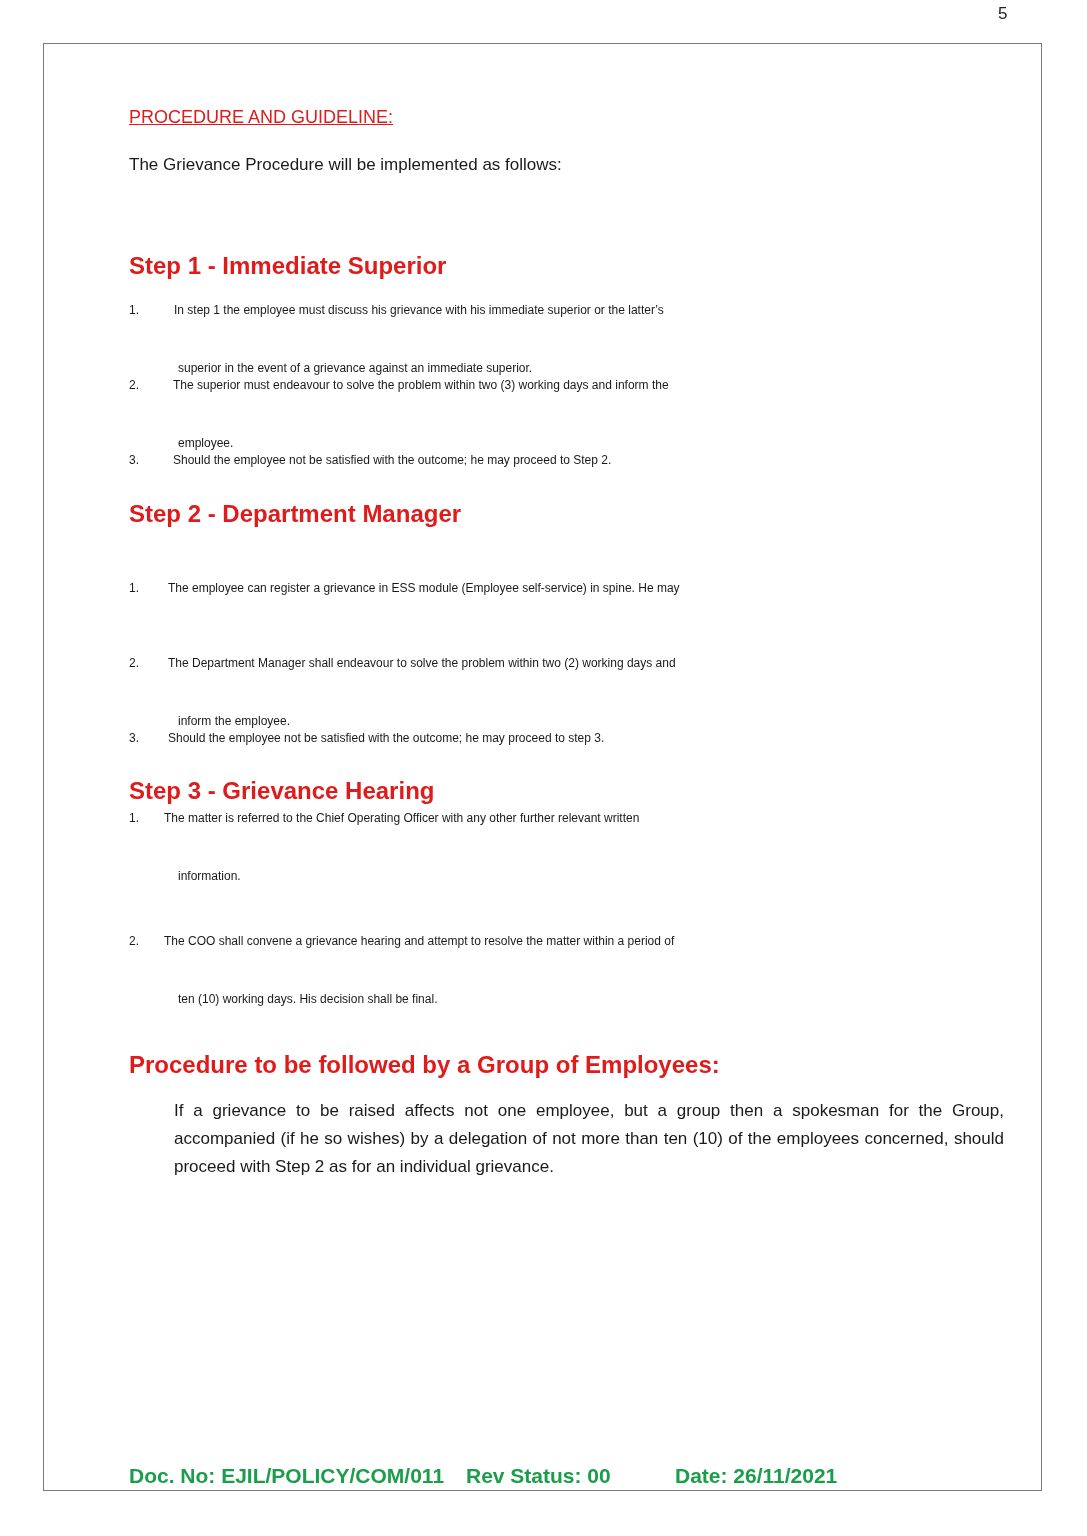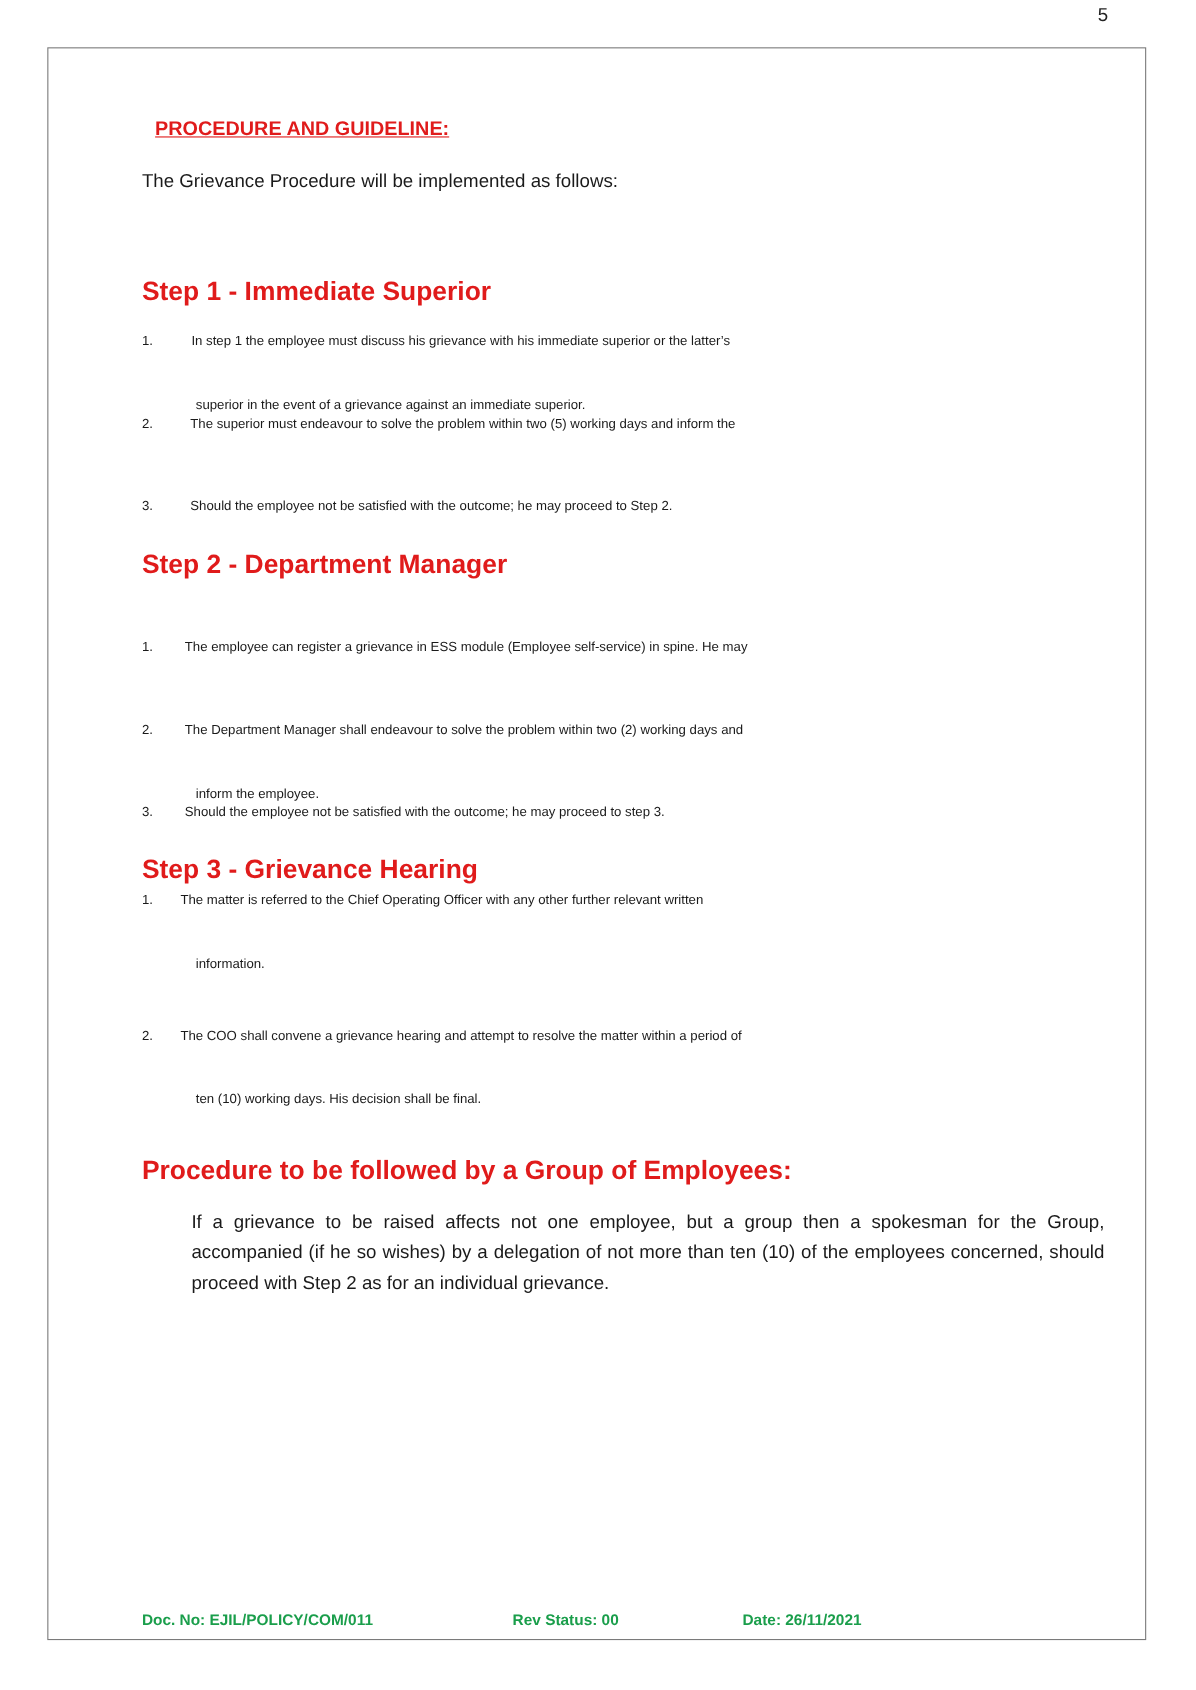--- a/index.html
+++ b/index.html
@@ -1,45 +1,46 @@
 <!DOCTYPE html>
 <html><head>
 <meta charset="utf-8">
 <style>
   html, body { margin: 0; padding: 0; background: #ffffff; }
   body { width: 1087px; height: 1536px; position: relative; font-family: "Liberation Sans", sans-serif; color: #1a1a1a; overflow: hidden; }
   .page-num { position: absolute; left: 998px; top: 4px; font-size: 17px; color: #222; }
   .frame { position: absolute; left: 43px; top: 43px; width: 999px; height: 1448px; border: 1.5px solid #7a7a7a; box-sizing: border-box; }
   .abs { position: absolute; }
-  .title { left: 129px; top: 107px; font-size: 18px; font-weight: bold; color: #e01b1b; text-decoration: underline; margin-left: 12px; }
+  .title { left: 129px; top: 107px; font-size: 18px; font-weight: normal; color: #e01b1b; text-decoration: underline; }
   .intro { left: 129px; top: 155px; font-size: 17px; }
   .heading { font-size: 24px; font-weight: bold; color: #e01b1b; left: 129px; }
   .item { left: 129px; width: 840px; font-size: 12px; line-height: 28px; }
   .item .num { display: inline-block; }
   .item .line1 { white-space: nowrap; }
   .item .cont { padding-left: 49px; white-space: nowrap; margin-top: 30px; }
   .para { left: 129px; width: 830px; font-size: 17px; line-height: 28px; text-align: justify; margin-left: 45px; }
-  .footer { top: 1464px; font-size: 14px; font-weight: bold; color: #1a9e4b; white-space: nowrap; }
+  .footer { top: 1464px; font-size: 21px; font-weight: bold; color: #1a9e4b; white-space: nowrap; }
 </style>
 </head>
 <body>
 
 <div class="page-num">5</div>
 <div class="frame"></div>
 
 <div class="abs title">PROCEDURE AND GUIDELINE:</div>
 <div class="abs intro">The Grievance Procedure will be implemented as follows:</div>
 
 <div class="abs heading" style="top:252px">Step 1 - Immediate Superior</div>
 <div class="abs item" style="top:296px">
   <div class="line1"><span class="num" style="width:45px">1.</span><span>In step 1 the employee must discuss his grievance with his immediate superior or the latter’s</span></div>
   <div class="cont">superior in the event of a grievance against an immediate superior.</div>
 </div>
 <div class="abs item" style="top:371px">
-  <div class="line1"><span class="num" style="width:44px">2.</span><span>The superior must endeavour to solve the problem within two (5) working days and inform the</span></div>
+  <div class="line1"><span class="num" style="width:44px">2.</span><span>The superior must endeavour to solve the problem within two (3) working days and inform the</span></div>
+  <div class="cont">employee.</div>
 </div>
 <div class="abs item" style="top:446px">
   <div class="line1"><span class="num" style="width:44px">3.</span><span>Should the employee not be satisfied with the outcome; he may proceed to Step 2.</span></div>
 </div>
 
 <div class="abs heading" style="top:500px">Step 2 - Department Manager</div>
 <div class="abs item" style="top:574px">
   <div class="line1"><span class="num" style="width:39px">1.</span><span>The employee can register a grievance in ESS module (Employee self-service) in spine. He may</span></div>
 </div>
 <div class="abs item" style="top:649px">

